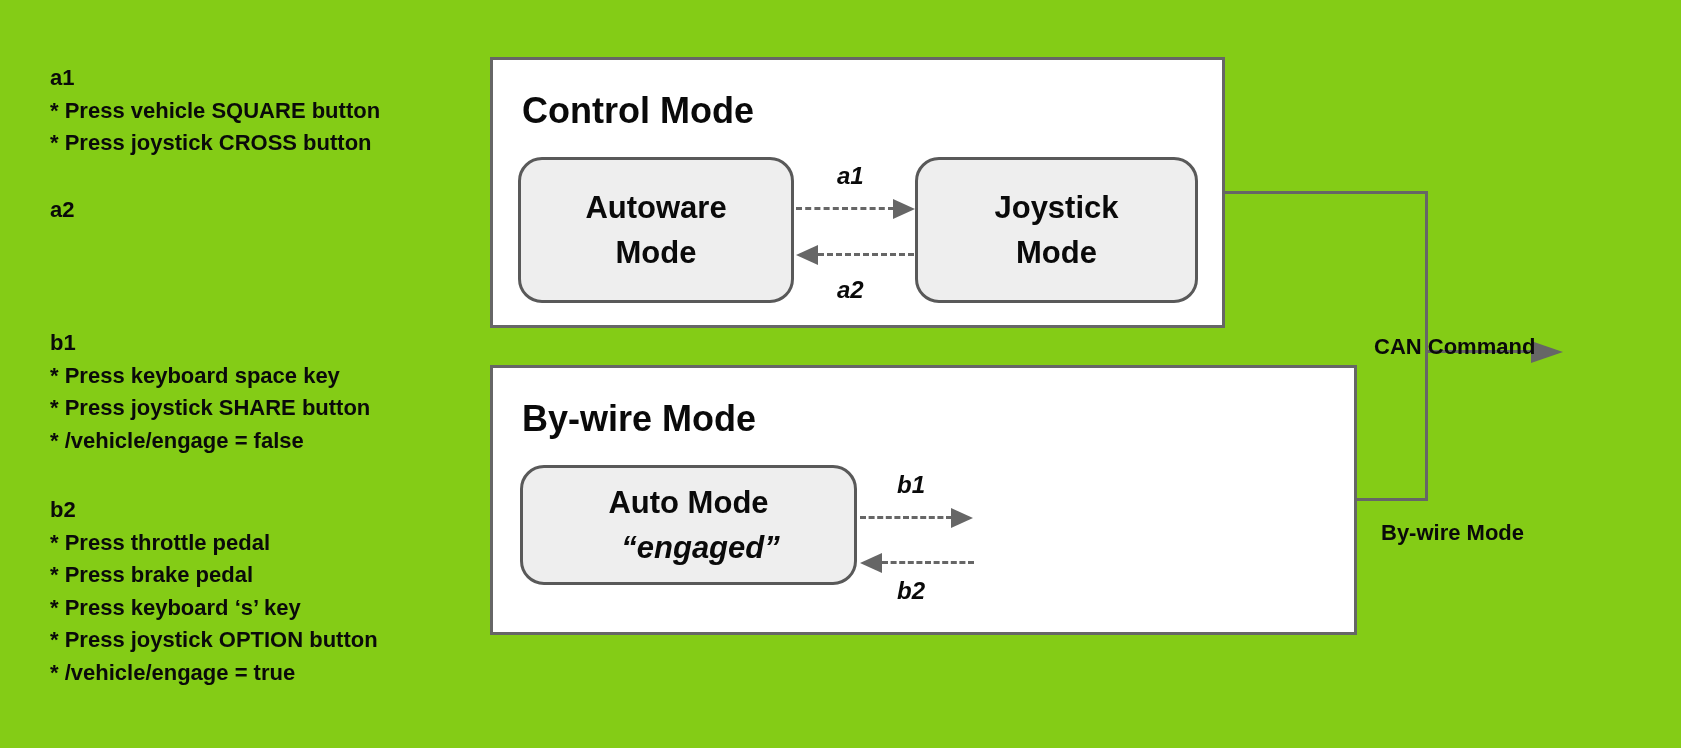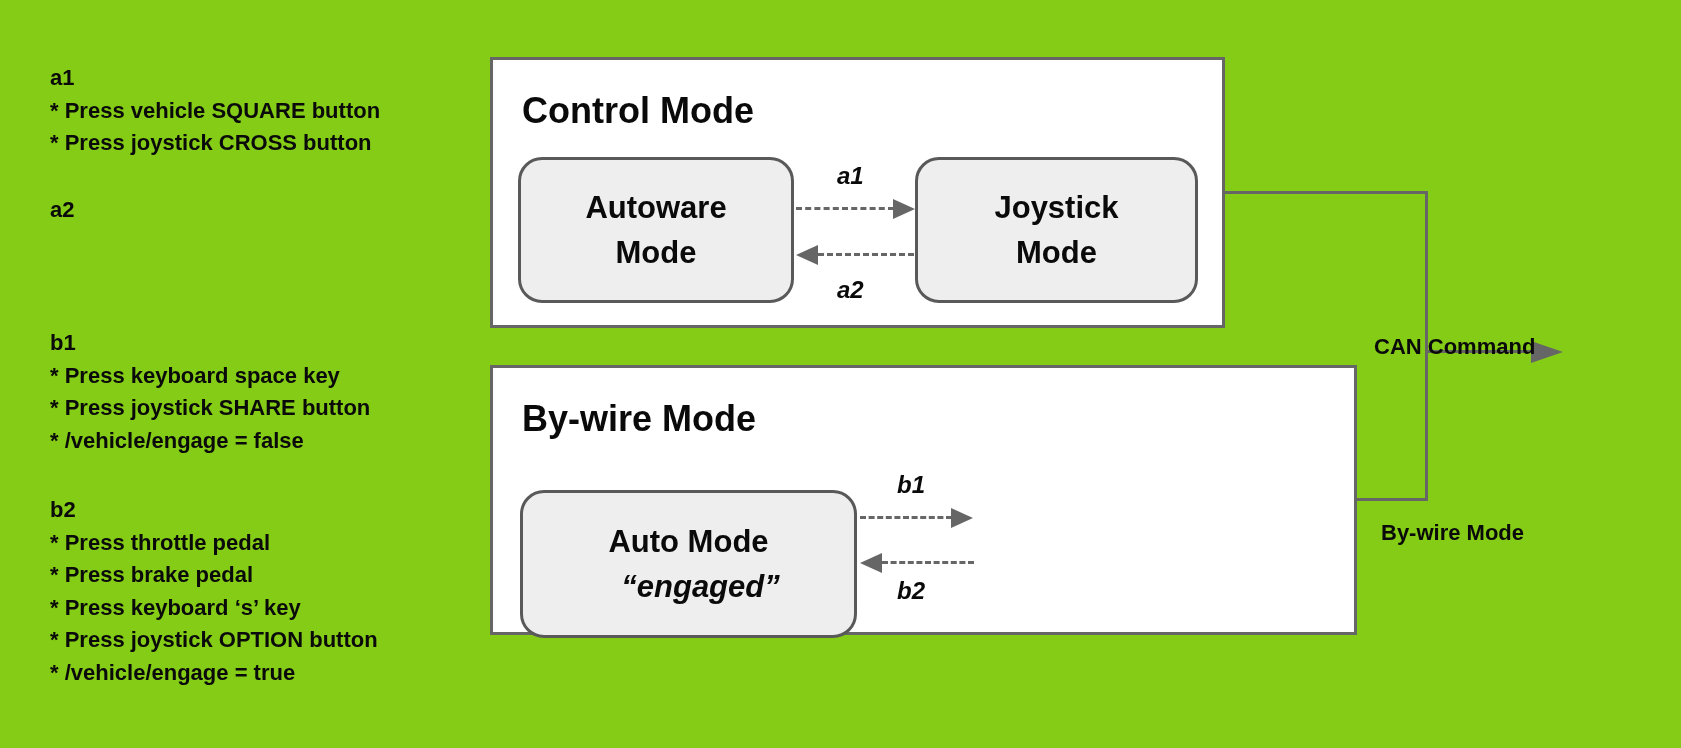--- a/index.html
+++ b/index.html
@@ -129,21 +129,21 @@
   <div class="arrowhead-right" style="left:893px;top:199px;"></div>
   <div class="transition-label" style="left:837px;top:162px;">a1</div>
 
   <div class="dash-line" style="left:818px;top:253px;width:96px;"></div>
   <div class="arrowhead-left" style="left:796px;top:245px;"></div>
   <div class="transition-label" style="left:837px;top:276px;">a2</div>
 
   <div class="container-box" style="left:490px;top:365px;width:867px;height:270px;"></div>
   <div class="container-title" style="left:522px;top:398px;">By-wire Mode</div>
 
-  <div class="state-box" style="left:520px;top:490px;width:337px;height:148px;text-align:right;">
+  <div class="state-box" style="left:520px;top:465px;width:337px;height:120px;text-align:right;">
     <div>Auto Mode</div>
     <div class="quoted">“engaged”</div>
   </div>
 
 
   <div class="dash-line" style="left:860px;top:516px;width:92px;"></div>
   <div class="arrowhead-right" style="left:951px;top:508px;"></div>
   <div class="transition-label" style="left:897px;top:471px;">b1</div>
 
   <div class="dash-line" style="left:882px;top:561px;width:92px;"></div>

